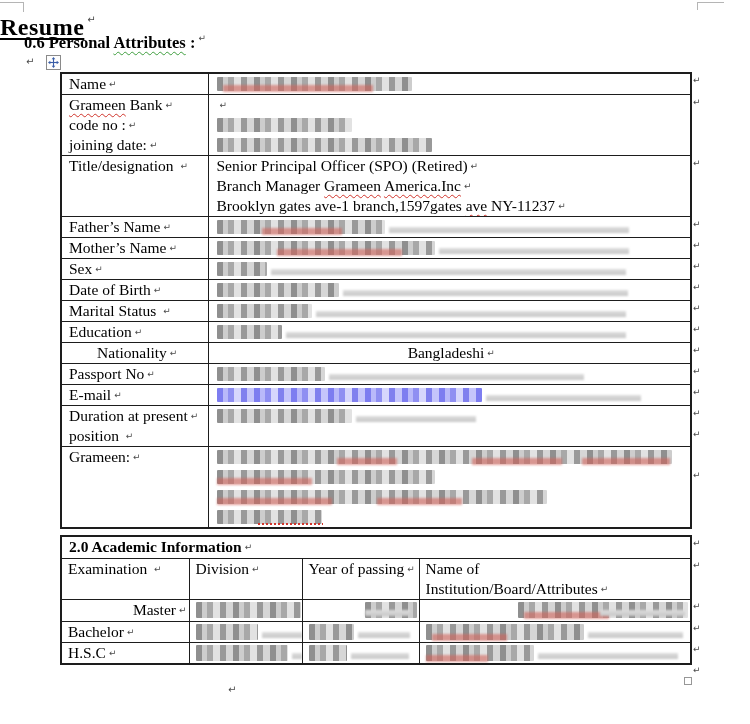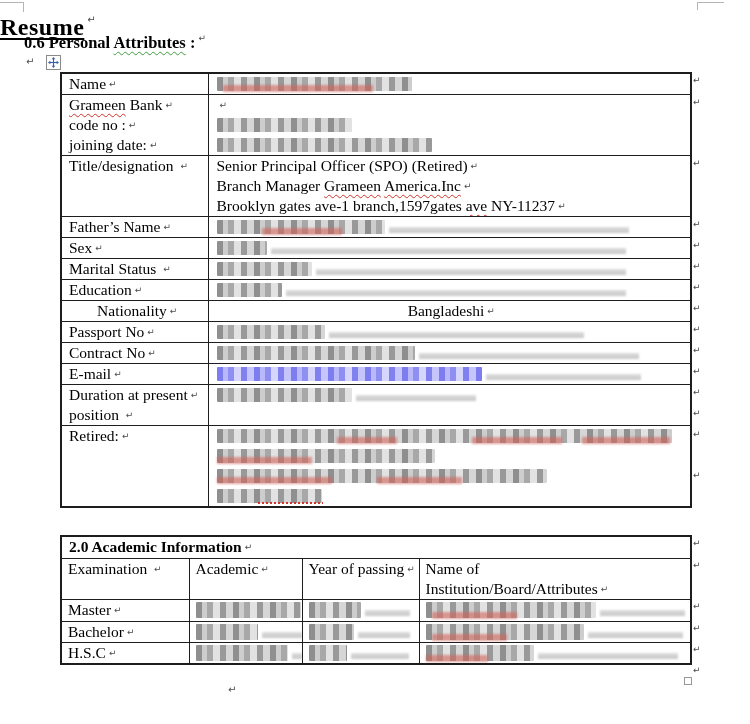--- a/index.html
+++ b/index.html
@@ -120,26 +120,42 @@
         <tr style="height: 20px;">
           <td class="lab">
             <div class="line"><span>Father’s Name</span><span class="eol small">↵</span></div>
           </td>
           <td class="val">
             <div class="line"><span class="redact" style="width: 168px;"><i class="tint" style="left: 45px; width: 80px;"></i></span><i class="smear" style="left: 172px; width: 240px;"></i></div>
           </td>
         </tr>
         <tr style="height: 20px;">
           <td class="lab">
+            <div class="line"><span>Mother’s Name</span><span class="eol small">↵</span></div>
+          </td>
+          <td class="val">
+            <div class="line"><span class="redact" style="width: 218px;"><i class="tint" style="left: 60px; width: 125px;"></i></span><i class="smear" style="left: 222px; width: 190px;"></i></div>
+          </td>
+        </tr>
+        <tr style="height: 20px;">
+          <td class="lab">
             <div class="line"><span>Sex</span><span class="eol small">↵</span></div>
           </td>
           <td class="val">
             <div class="line"><span class="redact" style="width: 50px;"></span><i class="smear" style="left: 54px; width: 355px;"></i></div>
           </td>
         </tr>
+        <tr style="height: 21px;">
+          <td class="lab">
+            <div class="line"><span>Date of Birth</span><span class="eol small">↵</span></div>
+          </td>
+          <td class="val">
+            <div class="line"><span class="redact" style="width: 122px;"></span><i class="smear" style="left: 126px; width: 285px;"></i></div>
+          </td>
+        </tr>
         <tr style="height: 20px;">
           <td class="lab">
             <div class="line"><span>Marital Status </span><span class="eol small">↵</span></div>
           </td>
           <td class="val">
             <div class="line"><span class="redact" style="width: 95px;"></span><i class="smear" style="left: 99px; width: 310px;"></i></div>
           </td>
         </tr>
         <tr style="height: 20px;">
           <td class="lab">
@@ -156,28 +172,20 @@
           <td class="val">
             <div class="line"><span>Bangladeshi</span><span class="eol small">↵</span></div>
           </td>
         </tr>
         <tr style="height: 20px;">
           <td class="lab">
             <div class="line"><span>Passport No</span><span class="eol small">↵</span></div>
           </td>
           <td class="val">
             <div class="line"><span class="redact" style="width: 108px;"></span><i class="smear" style="left: 112px; width: 255px;"></i></div>
-          </td>
-        </tr>
-        <tr style="height: 20px;">
-          <td class="lab">
-            <div class="line"><span>Contract No</span><span class="eol small">↵</span></div>
-          </td>
-          <td class="val">
-            <div class="line"><span class="redact" style="width: 198px;"></span><i class="smear" style="left: 202px; width: 220px;"></i></div>
           </td>
         </tr>
         <tr style="height: 20px;">
           <td class="lab">
             <div class="line"><span>E-mail</span><span class="eol small">↵</span></div>
           </td>
           <td class="val">
             <div class="line"><span class="redact blue" style="width: 265px;"></span><i class="smear" style="left: 269px; width: 155px;"></i></div>
           </td>
         </tr>
@@ -185,21 +193,21 @@
           <td class="lab">
             <div class="line"><span>Duration at present</span><span class="eol small">↵</span></div>
             <div class="line"><span>position </span><span class="eol small">↵</span></div>
           </td>
           <td class="val">
             <div class="line"><span class="redact" style="width: 135px;"></span><i class="smear" style="left: 139px; width: 120px;"></i></div>
           </td>
         </tr>
         <tr style="height: 80px;">
           <td class="lab">
-            <div class="line"><span>Retired:</span><span class="eol small">↵</span></div>
+            <div class="line"><span>Grameen:</span><span class="eol small">↵</span></div>
           </td>
           <td class="val">
             <div class="line"><span class="redact" style="width: 455px;"><i class="tint" style="left: 120px; width: 60px;"></i><i class="tint" style="left: 255px; width: 90px;"></i><i class="tint" style="left: 365px; width: 88px;"></i></span></div>
             <div class="line"><span class="redact" style="width: 218px;"><i class="tint" style="left: 0px; width: 95px;"></i></span></div>
             <div class="line"><span class="redact" style="width: 330px;"><i class="tint" style="left: 0px; width: 115px;"></i><i class="tint" style="left: 160px; width: 85px;"></i></span></div>
             <div class="line"><span class="redact" style="width: 105px;"></span><i class="wave" style="left: 40px; width: 66px;"></i></div>
           </td>
         </tr>
       </tbody>
   </table>
@@ -215,31 +223,31 @@
         <tr style="height: 22px; margin-top: 44px;">
           <td class="sect" colspan="4">
             <div class="line"><span>2.0 Academic Information</span><span class="eol small">↵</span></div>
           </td>
         </tr>
         <tr style="height: 41px;">
           <td class="acell">
             <div class="line"><span>Examination </span><span class="eol small">↵</span></div>
           </td>
           <td class="acell">
-            <div class="line"><span>Academic</span><span class="eol small">↵</span></div>
+            <div class="line"><span>Division</span><span class="eol small">↵</span></div>
           </td>
           <td class="acell">
             <div class="line"><span>Year of passing</span><span class="eol small">↵</span></div>
           </td>
           <td class="acell">
             <div class="line"><span>Name of</span></div>
             <div class="line"><span>Institution/Board/Attributes</span><span class="eol small">↵</span></div>
           </td>
         </tr>
-        <tr style="height: 22px;">
+        <tr style="height: 22px; text-align: right;">
           <td class="acell">
             <div class="line"><span>Master</span><span class="eol small">↵</span></div>
           </td>
           <td class="acell">
             <div class="line"><span class="redact tall" style="width: 105px;"></span></div>
           </td>
           <td class="acell">
             <div class="line"><span class="redact tall" style="width: 52px;"></span><i class="smear" style="left: 56px; width: 45px;"></i></div>
           </td>
           <td class="acell">

